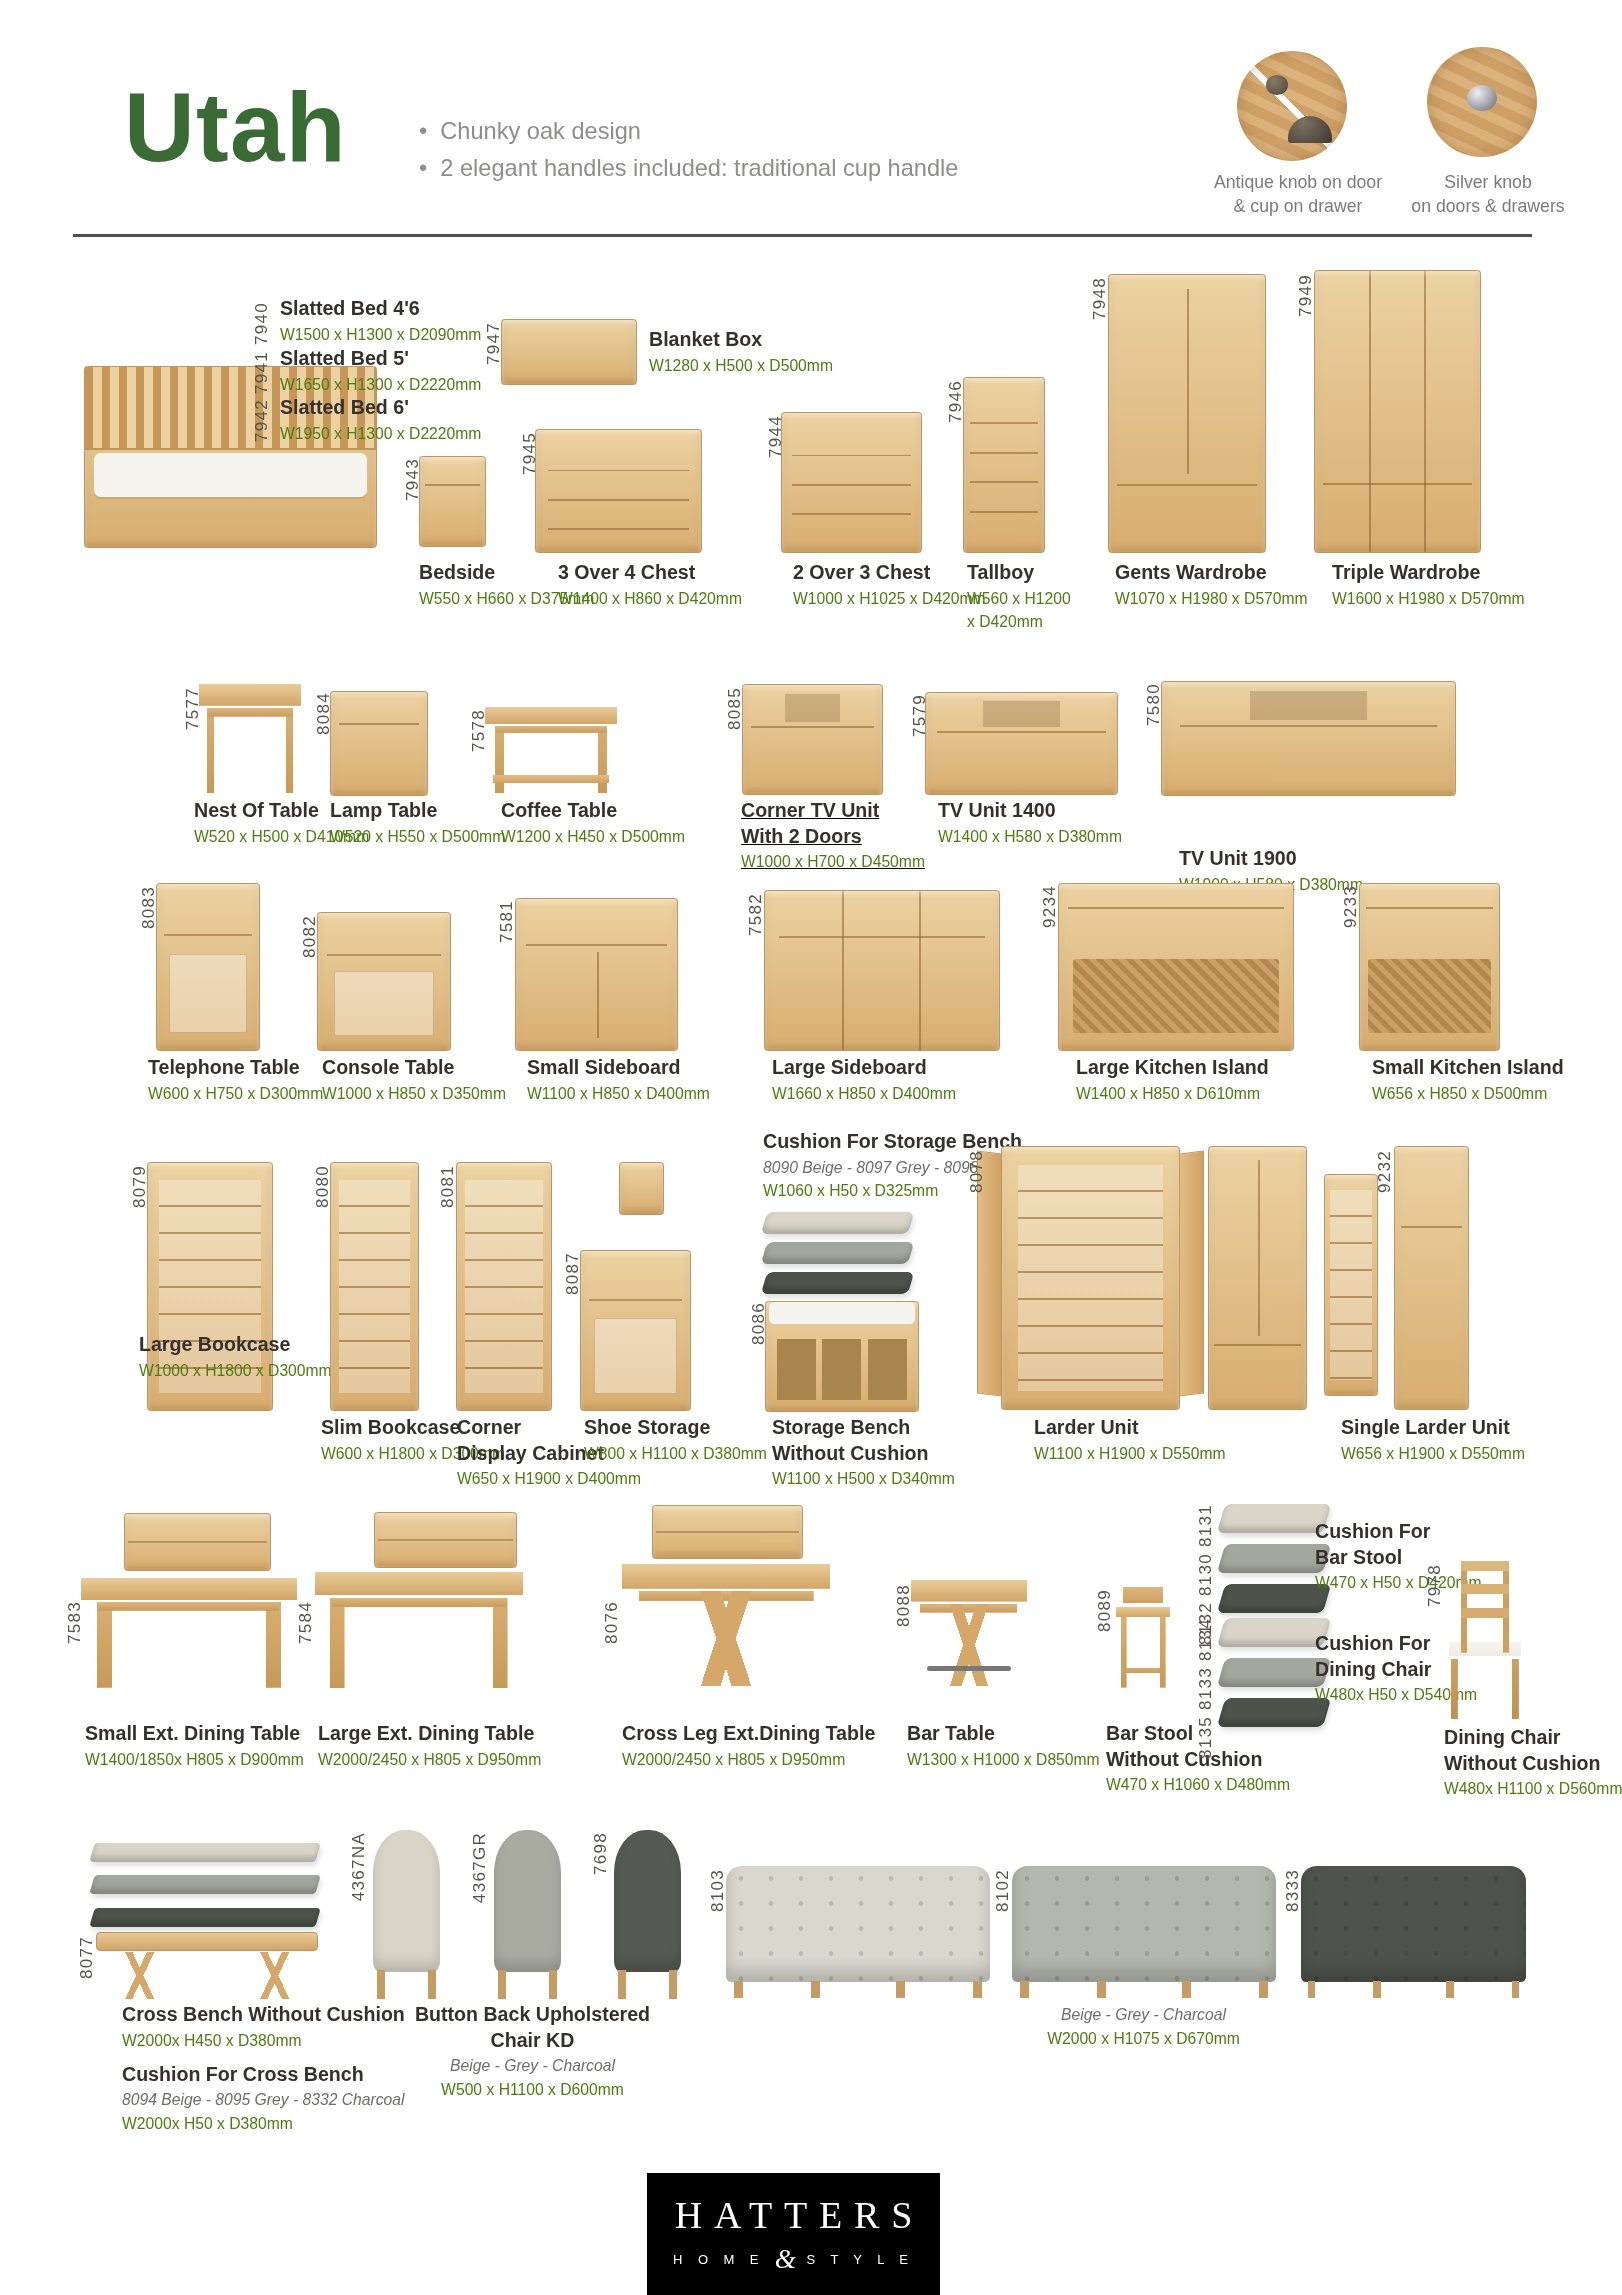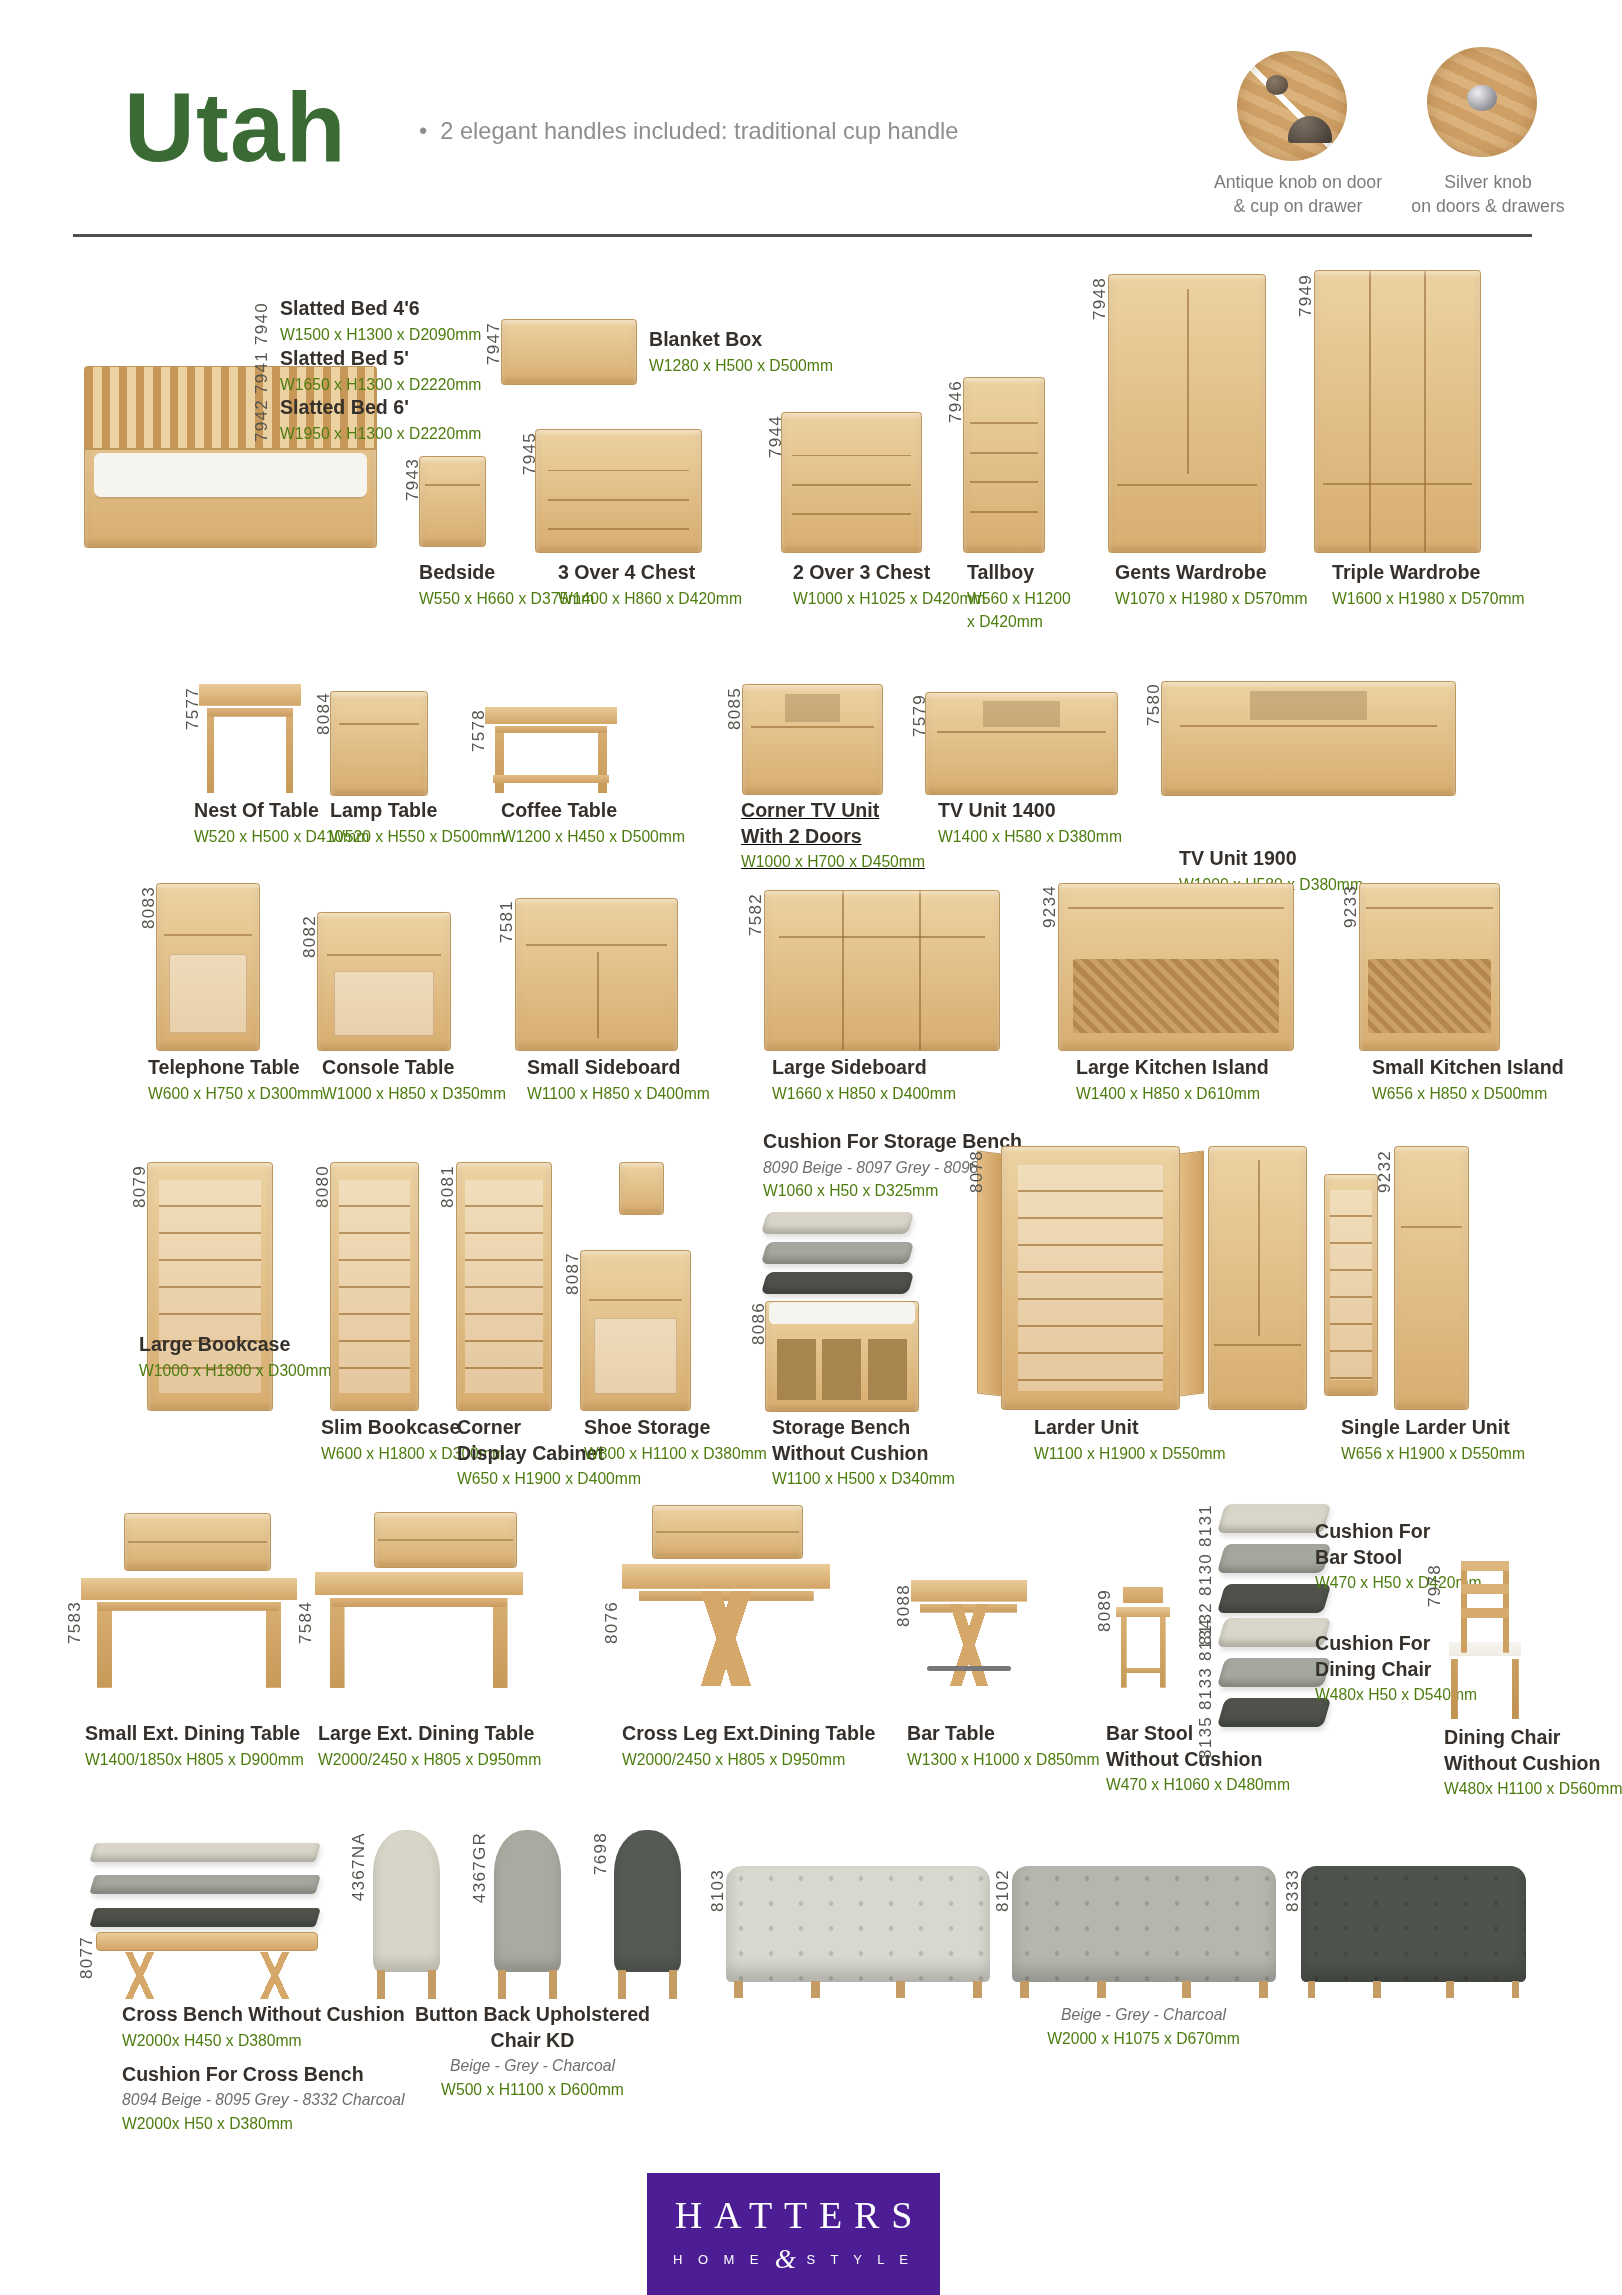--- a/index.html
+++ b/index.html
@@ -135,34 +135,35 @@
   .cushions .cu{height:27%;border-radius:6.5px;transform:skewX(-16deg);
       box-shadow:inset 0 -5.2px 6.5px rgba(0,0,0,.20),2.6px 3.9px 5.2px rgba(0,0,0,.12);}
   .cushions.long .cu{height:23%;border-radius:3.9px;}
 
   .ld .flapl,.ld .flapr{position:absolute;top:2%;width:13%;height:92%;
       background:linear-gradient(90deg,#e3bd85,#cfa062);border:1.3px solid #bf9659;}
   .ld .flapl{left:-14%;transform:skewY(7deg);}
   .ld .flapr{right:-14%;transform:skewY(-7deg);}
 
   
-  .logo{position:absolute;left:647px;top:2173px;width:293px;height:122px;background:#4c1d95;
+  .logo{position:absolute;left:647px;top:2173px;width:293px;height:122px;background:#000000;
         color:#fff;display:flex;flex-direction:column;align-items:center;justify-content:center;}
   .logo .t{font-family:"Liberation Serif",serif;font-size:38px;letter-spacing:11.8px;padding-left:11.8px;}
   .logo .sub{display:flex;align-items:center;gap:10.5px;margin-top:6.5px;font-size:13px;letter-spacing:5.9px;}
   .logo .amp{font-family:"Liberation Serif",serif;font-style:italic;font-size:27.5px;letter-spacing:0;}
 </style>
 </head>
 <body>
 
 <div class="page">
 
   <div class="title">Utah</div>
 
   <div class="bullets">
+    <div class="b">Chunky oak design</div>
     <div class="b">2 elegant handles included: traditional cup handle</div>
   </div>
 
   <div class="badge antique" style="left:1237px;top:51px;"></div>
   <div class="badge silver" style="left:1427px;top:47px;"></div>
   <div class="badge-cap" style="left:1213px;top:171px;">
     <div>Antique knob on door</div>
     <div>&amp; cup on drawer</div>
   </div>
   <div class="badge-cap" style="left:1403px;top:171px;">

